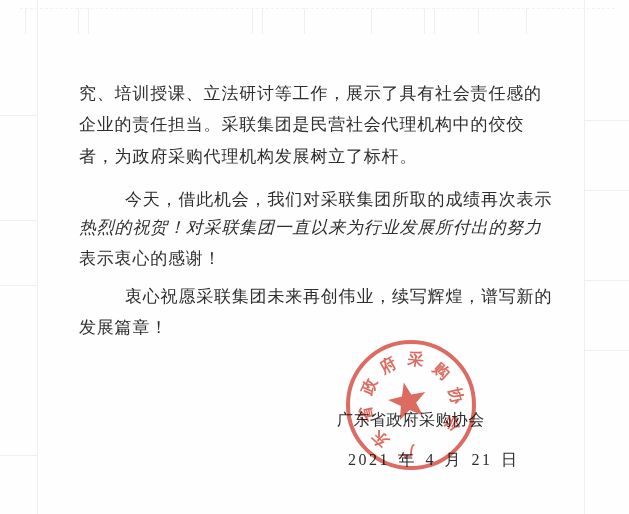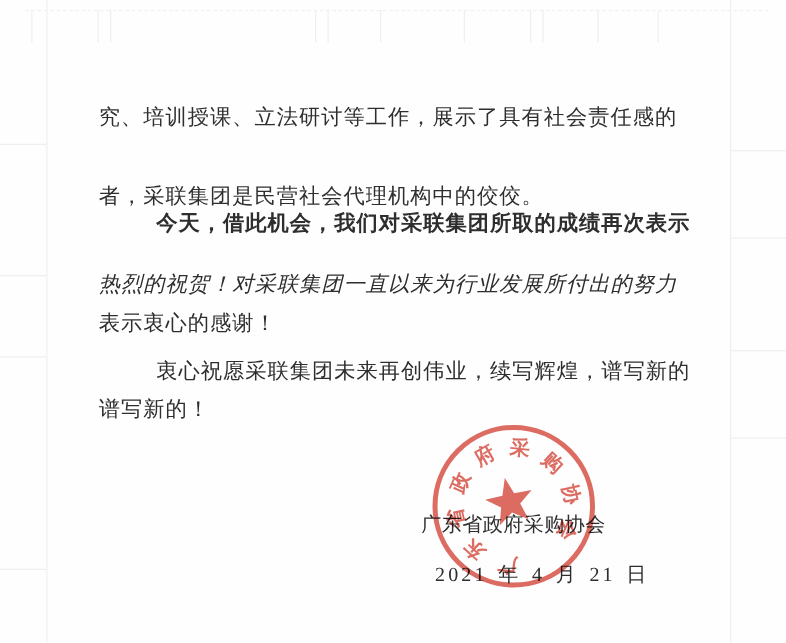--- a/index.html
+++ b/index.html
@@ -75,26 +75,27 @@
     <div class="artifact h" style="left:0;top:220px;width:37px;"></div>
     <div class="artifact h" style="left:0;top:285px;width:37px;"></div>
     <div class="artifact h" style="left:0;top:455px;width:37px;"></div>
     <div class="artifact h" style="left:584px;top:120px;width:45px;"></div>
     <div class="artifact h" style="left:584px;top:190px;width:45px;"></div>
     <div class="artifact h" style="left:584px;top:280px;width:45px;"></div>
     <div class="artifact h" style="left:584px;top:350px;width:45px;"></div>
   </div>
 
   <div class="line" style="left:79px;top:84px;">究、培训授课、立法研讨等工作，展示了具有社会责任感的</div>
-  <div class="line" style="left:79px;top:147px;">者，采联集团是民营社会代理机构中的佼佼。</div>
-  <div class="line" style="left:125px;top:169px;font-weight:bold;">今天，借此机会，我们对采联集团所取的成绩再次表示</div>
+  <div class="line" style="left:79px;top:115px;">企业的责任担当。采联集团是民营社会代理机构中的佼佼</div>
+  <div class="line" style="left:79px;top:147px;">者，为政府采购代理机构发展树立了标杆。</div>
+  <div class="line" style="left:125px;top:190px;">今天，借此机会，我们对采联集团所取的成绩再次表示</div>
   <div class="line" style="left:79px;top:218px;font-style:italic;">热烈的祝贺！对采联集团一直以来为行业发展所付出的努力</div>
   <div class="line" style="left:125px;top:287px;">衷心祝愿采联集团未来再创伟业，续写辉煌，谱写新的</div>
   <div class="line" style="left:79px;top:249px;">表示衷心的感谢！</div>
-  <div class="line" style="left:79px;top:318px;">谱写新的！</div>
+  <div class="line" style="left:79px;top:318px;">发展篇章！</div>
 
   <div class="signature">广东省政府采购协会</div>
   <div class="date">2021 年 4 月 21 日</div>
 
   <svg class="seal" viewBox="0 0 150 150" aria-hidden="true">
     <g fill="#d64b3f" stroke="none">
       <circle cx="75" cy="75" r="63" fill="none" stroke="#d64b3f" stroke-width="4"></circle>
       <polygon transform="rotate(-12 72 72)" points="72,52 76.8,65.4 91,65.8 79.8,74.5 83.8,88.2 72,80.2 60.2,88.2 64.2,74.5 53,65.8 67.2,65.4"></polygon>
       <text transform="translate(70.2,120.8) rotate(-174)">广</text>
       <text transform="translate(44.2,109.2) rotate(-138)">东</text>

